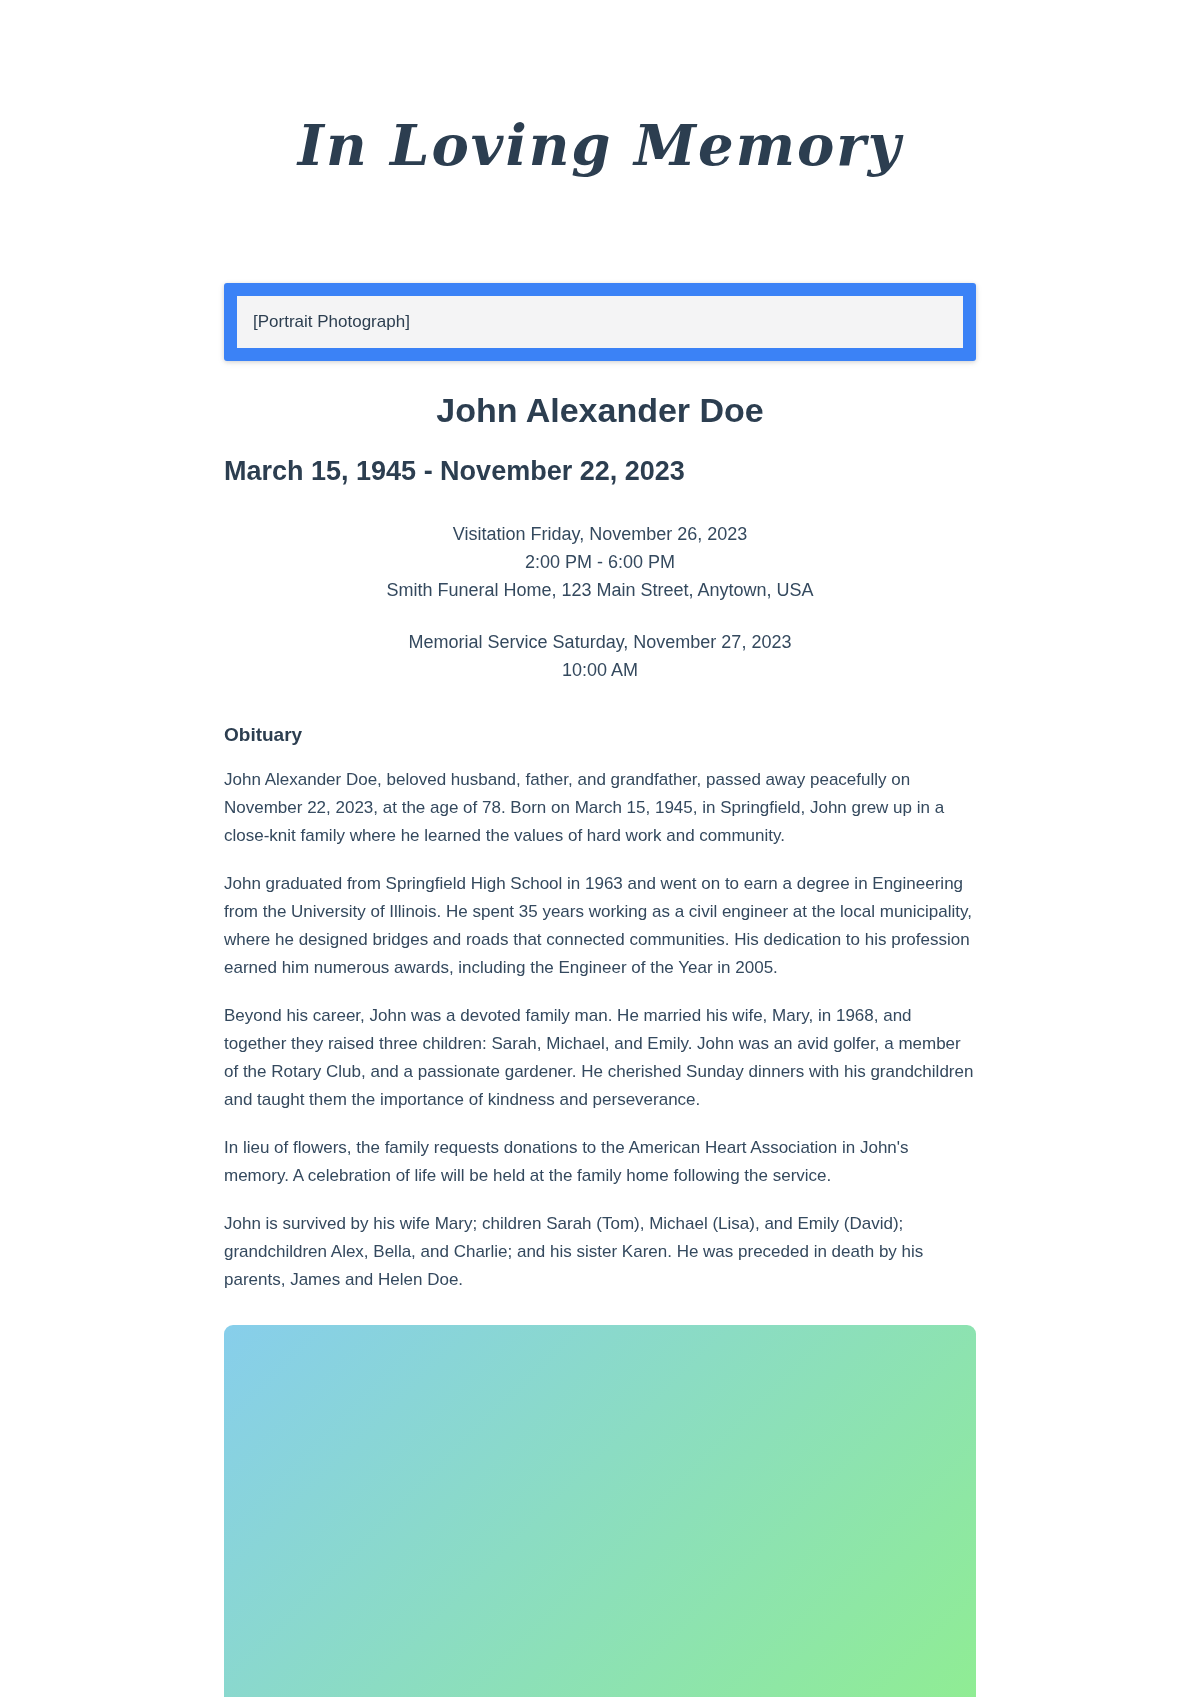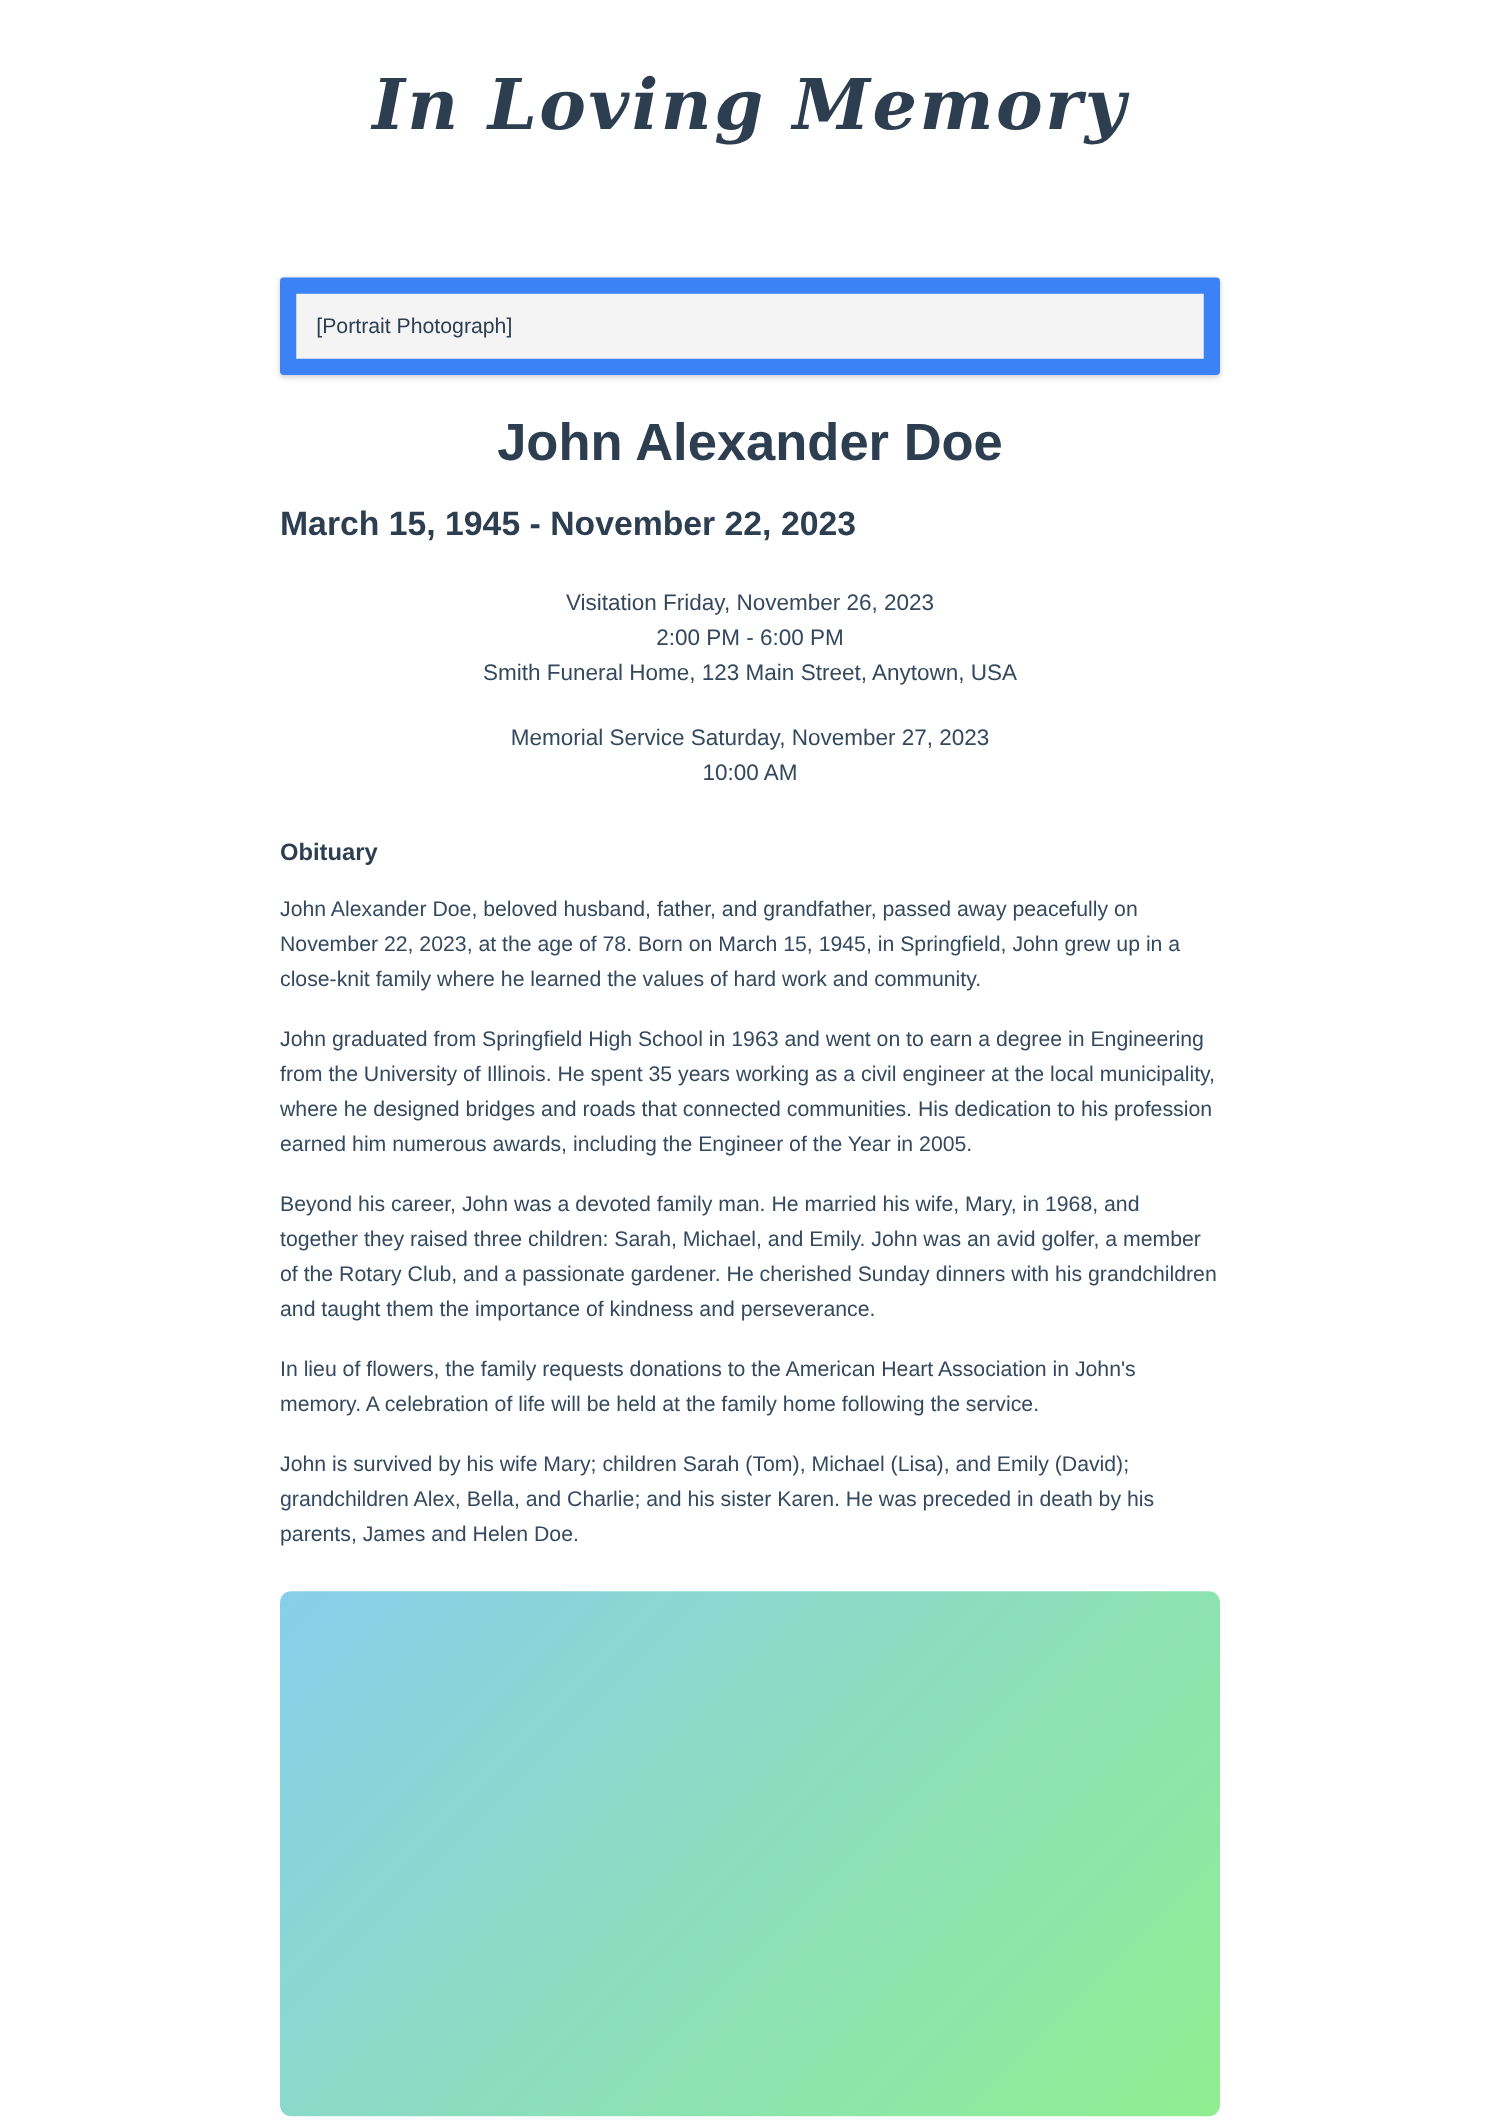--- a/index.html
+++ b/index.html
@@ -12,21 +12,21 @@
     background: #ffffff;
     font-family: "Liberation Sans", sans-serif;
   }
   .container {
     width: 752px;
     margin: 0 auto;
   }
   
   .script-title {
     margin: 0;
-    padding-top: 51px;
+    padding-top: 112px;
     text-align: center;
     font-family: "DejaVu Serif", serif;
     font-style: italic;
     font-weight: bold;
     font-size: 56px;
     line-height: 1.2;
     letter-spacing: 2px;
     color: #2c3e50;
   }
   
@@ -43,21 +43,21 @@
     display: flex;
     align-items: center;
     padding-left: 16px;
     font-size: 17px;
     color: #2c3e50;
   }
   
   .deceased-name {
     margin: 30px 0 0 0;
     text-align: center;
-    font-size: 42px;
+    font-size: 34px;
     font-weight: bold;
     color: #2c3e50;
   }
   .life-dates {
     margin: 26px 0 0 0;
     font-size: 27px;
     font-weight: bold;
     color: #2c3e50;
   }
   

